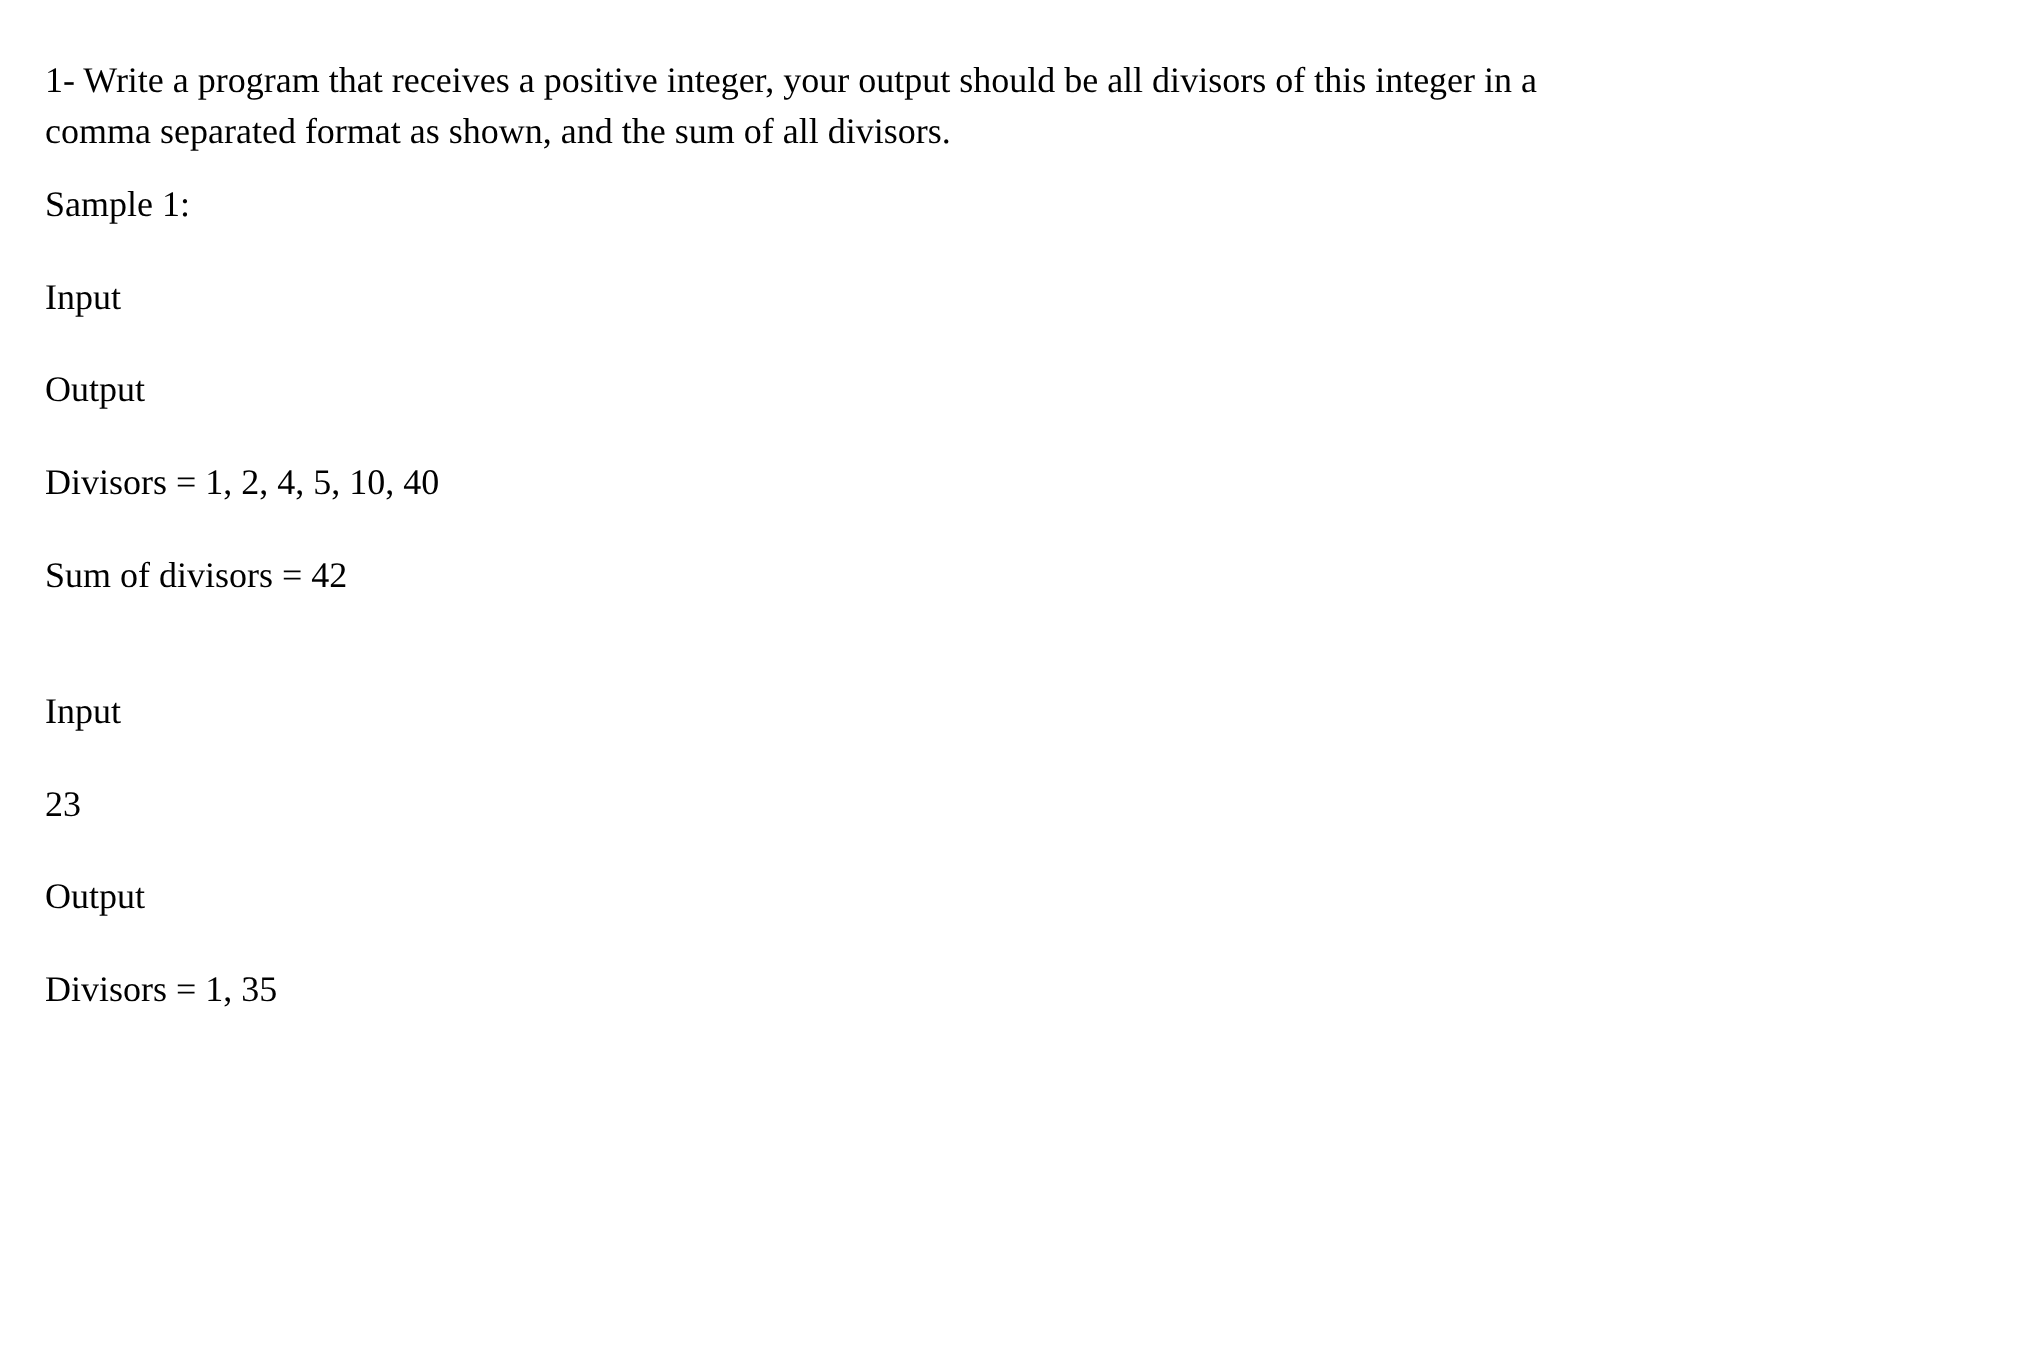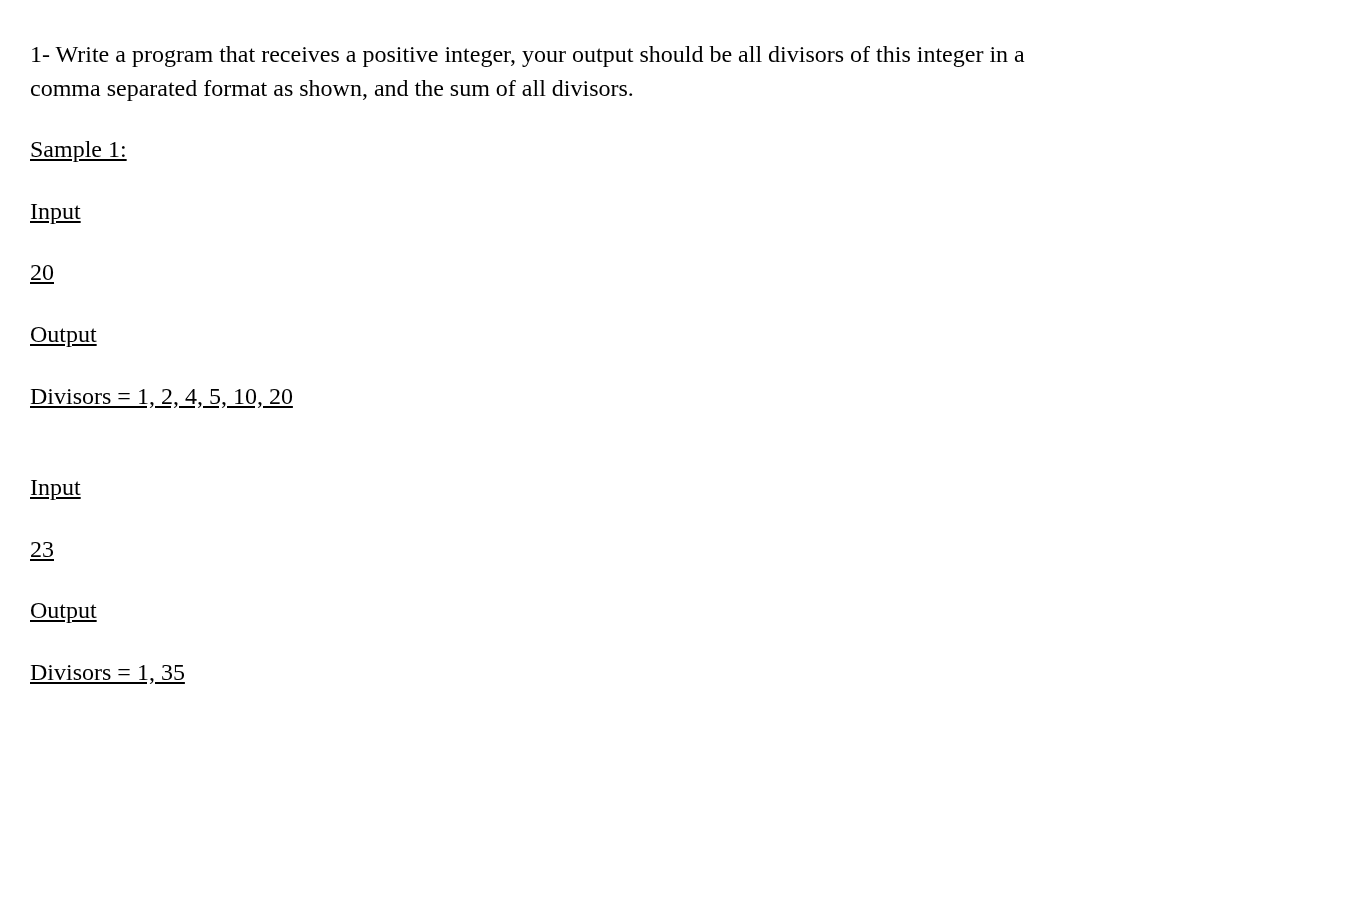--- a/index.html
+++ b/index.html
@@ -11,42 +11,41 @@
       font-family: "Times New Roman", Times, serif;
       background-color: #ffffff;
       width: 1354px;
       height: 898px;
       padding: 38px 30px;
       color: #000000;
       font-size: 24px;
       line-height: 1.4;
     }
     .problem-statement {
-      margin-bottom: 28px;
+      margin-bottom: 16px;
       max-width: 1030px;
     }
     .sample-block p {
       margin-bottom: 28px;
-      text-decoration: underline;
     }
     .sample-gap {
       height: 30px;
     }
   </style>
 </head>
 <body>
 
 <div class="problem-statement">1- Write a program that receives a positive integer, your output should be all divisors of this integer in a comma separated format as shown, and the sum of all divisors.</div>
 
 <div class="sample-block">
   <p>Sample 1:</p>
   <p>Input</p>
-  <p>20</p>
   <p>Output</p>
-  <p>Divisors = 1, 2, 4, 5, 10, 20</p>
+  <p>Divisors = 1, 2, 4, 5, 10, 40</p>
+  <p>Sum of divisors = 42</p>
 </div>
 
 <div class="sample-gap"></div>
 
 <div class="sample-block">
   <p>Input</p>
   <p>23</p>
   <p>Output</p>
   <p>Divisors = 1, 35</p>
 </div>

